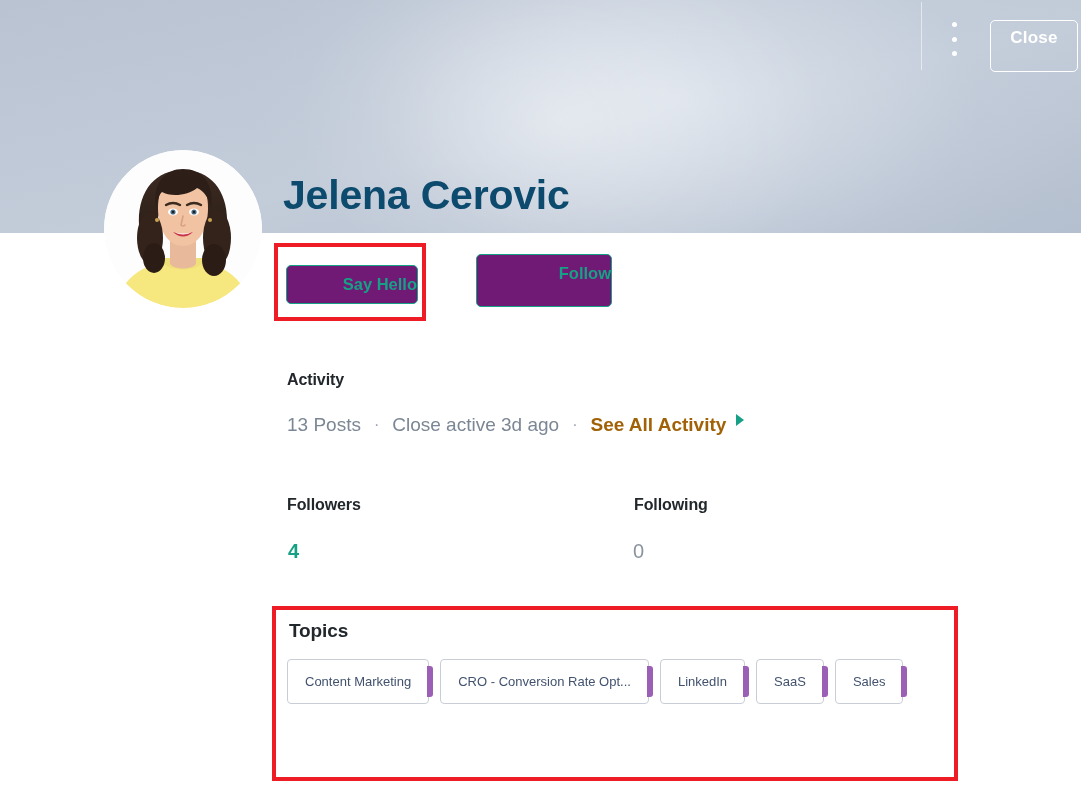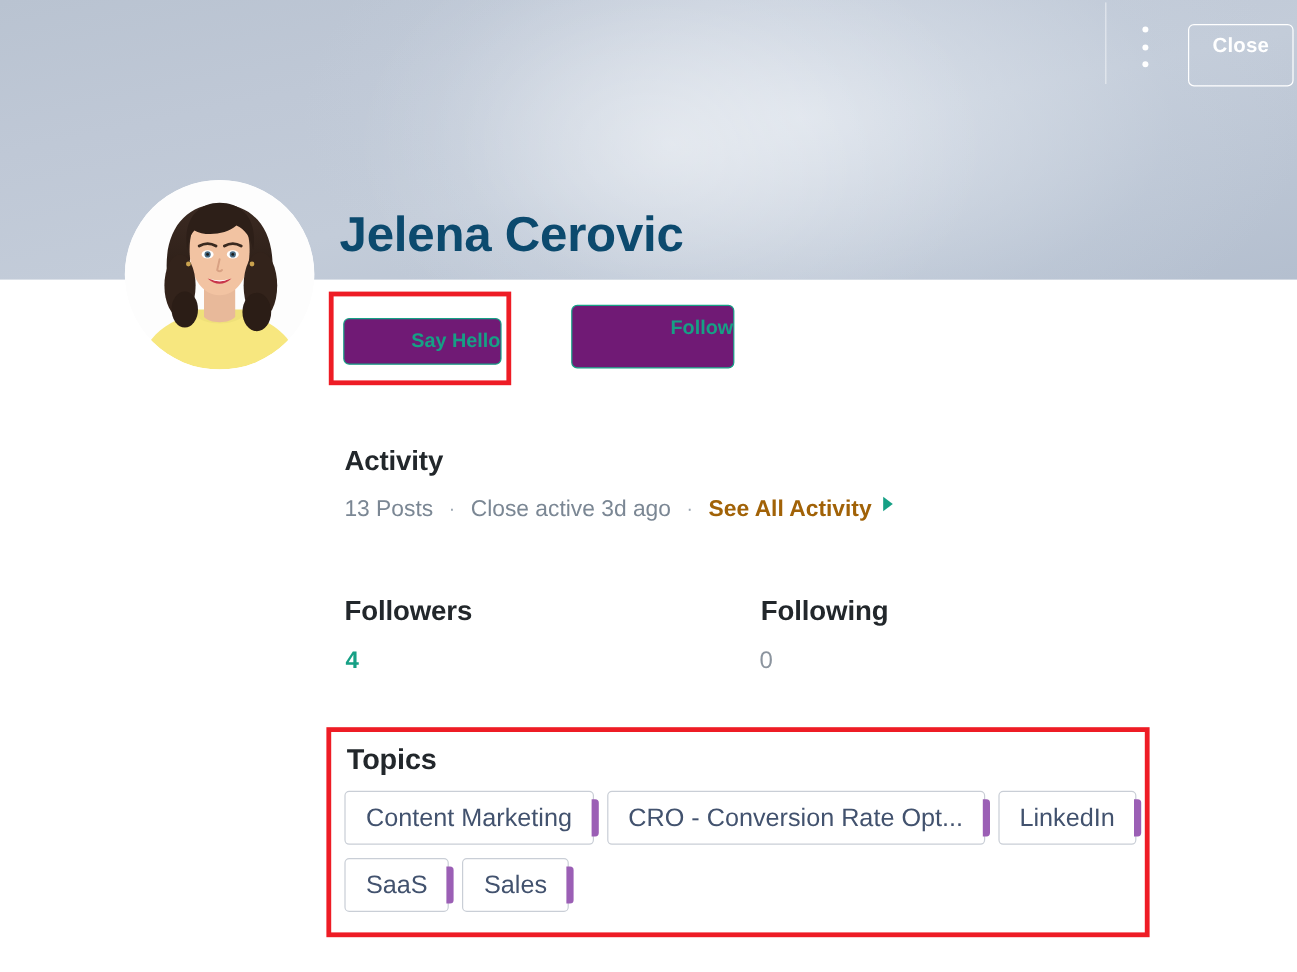--- a/index.html
+++ b/index.html
@@ -146,21 +146,21 @@
     border: 4px solid #ee1c25;
     box-sizing: border-box;
     pointer-events: none;
   }
   #annot-say-hello { left: 274px; top: 243px; width: 152px; height: 78px; }
   #annot-topics    { left: 272px; top: 606px; width: 686px; height: 175px; }
 
   
   .section-head {
     position: absolute;
-    font-size: 23px;
+    font-size: 16px;
     font-weight: bold;
     color: #22272b;
     letter-spacing: -0.1px;
   }
   #activity-heading { left: 287px; top: 371px; }
 
   .activity-line {
     position: absolute;
     left: 287px;
     top: 414px;
@@ -204,21 +204,21 @@
     color: #16a085;
     font-weight: bold;
     cursor: pointer;
   }
   #following-count {
     left: 633px; top: 540px;
     color: #8b949e;
   }
 
   
-  #topics-heading { left: 289px; top: 620px; font-size: 24px; }
+  #topics-heading { left: 289px; top: 620px; font-size: 19px; }
 
   .topics-chips {
     position: absolute;
     left: 287px;
     top: 659px;
     width: 660px;
     display: flex;
     flex-wrap: wrap;
     gap: 11px 11px;
   }
@@ -226,21 +226,21 @@
     position: relative;
     box-sizing: border-box;
     height: 45px;
     padding: 0 17px;
     display: inline-flex;
     align-items: center;
     border: 1.2px solid #c9ced6;
     border-radius: 4px;
     background: #ffffff;
     color: #42526e;
-    font-size: 21px;
+    font-size: 13px;
     white-space: nowrap;
     cursor: pointer;
   }
   .chip::after {
     content: "";
     position: absolute;
     right: -5px;
     top: 6px;
     bottom: 6px;
     width: 6px;

